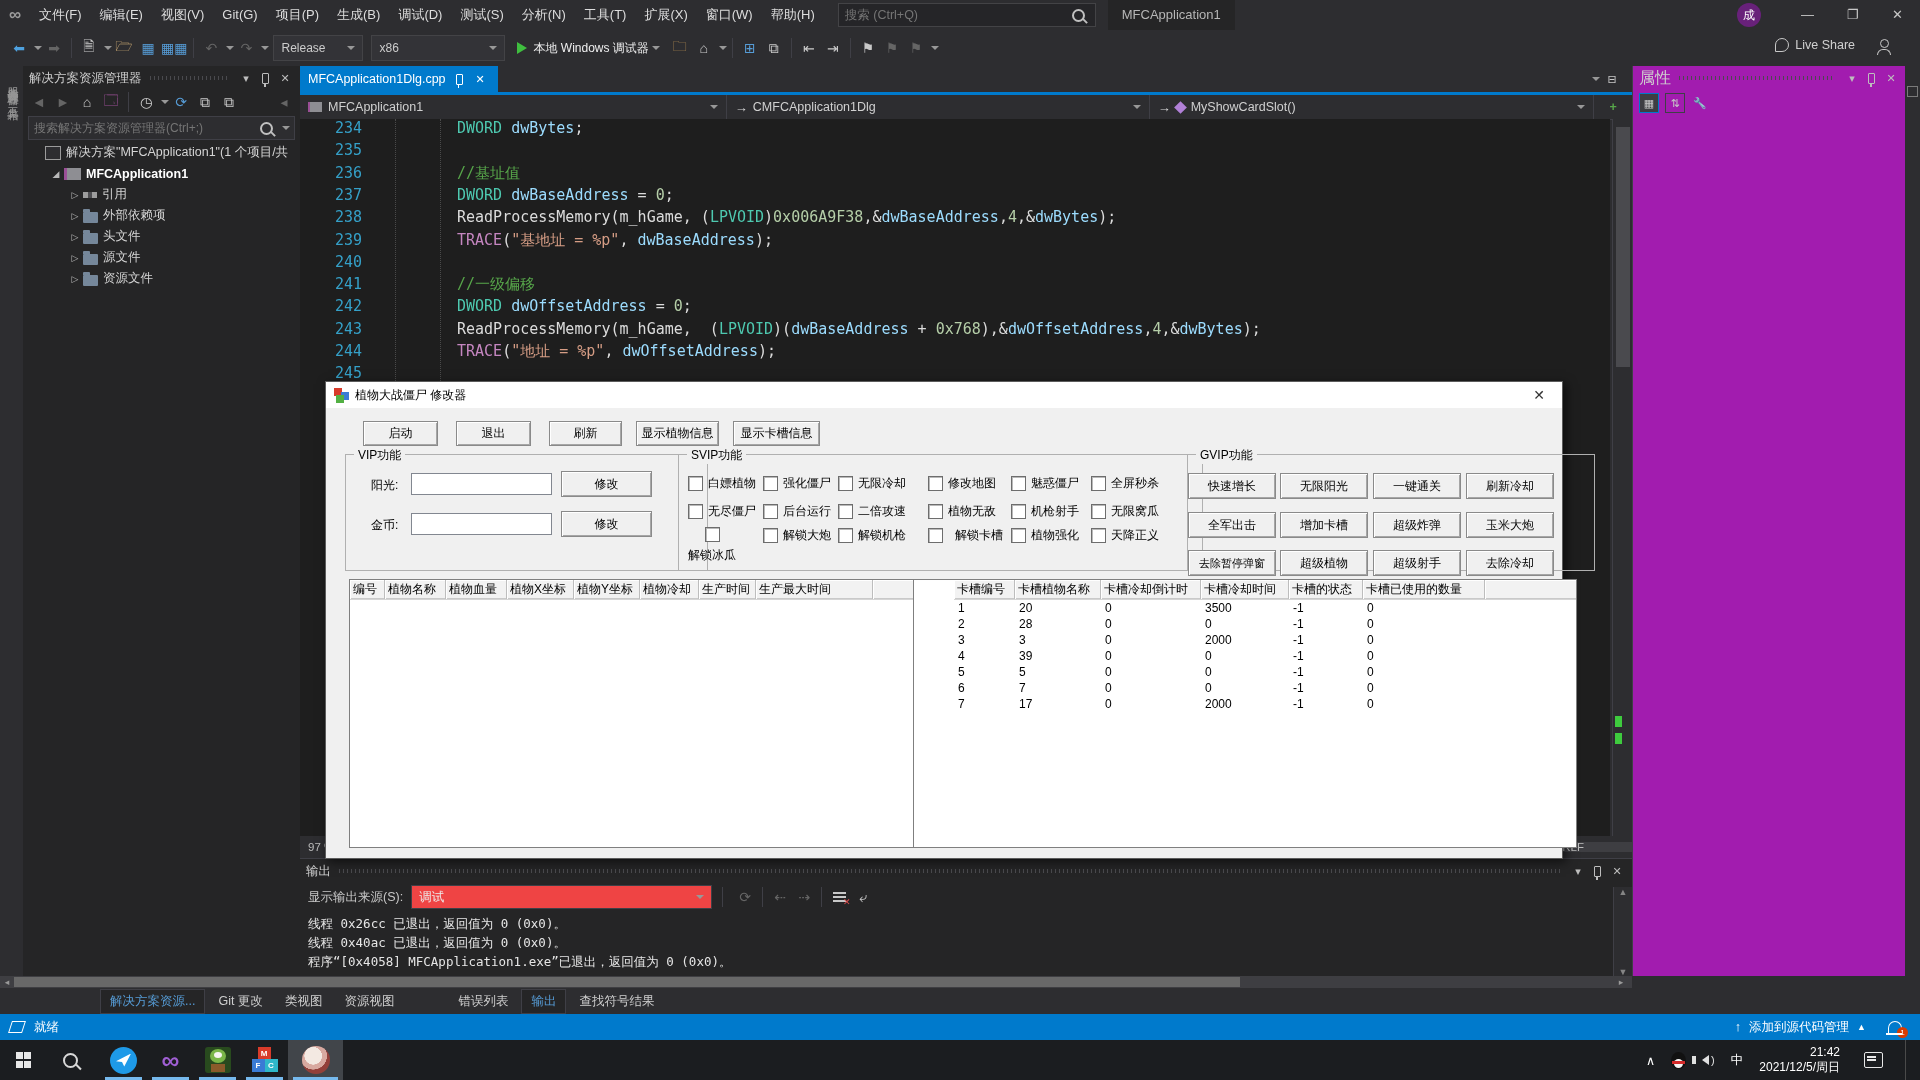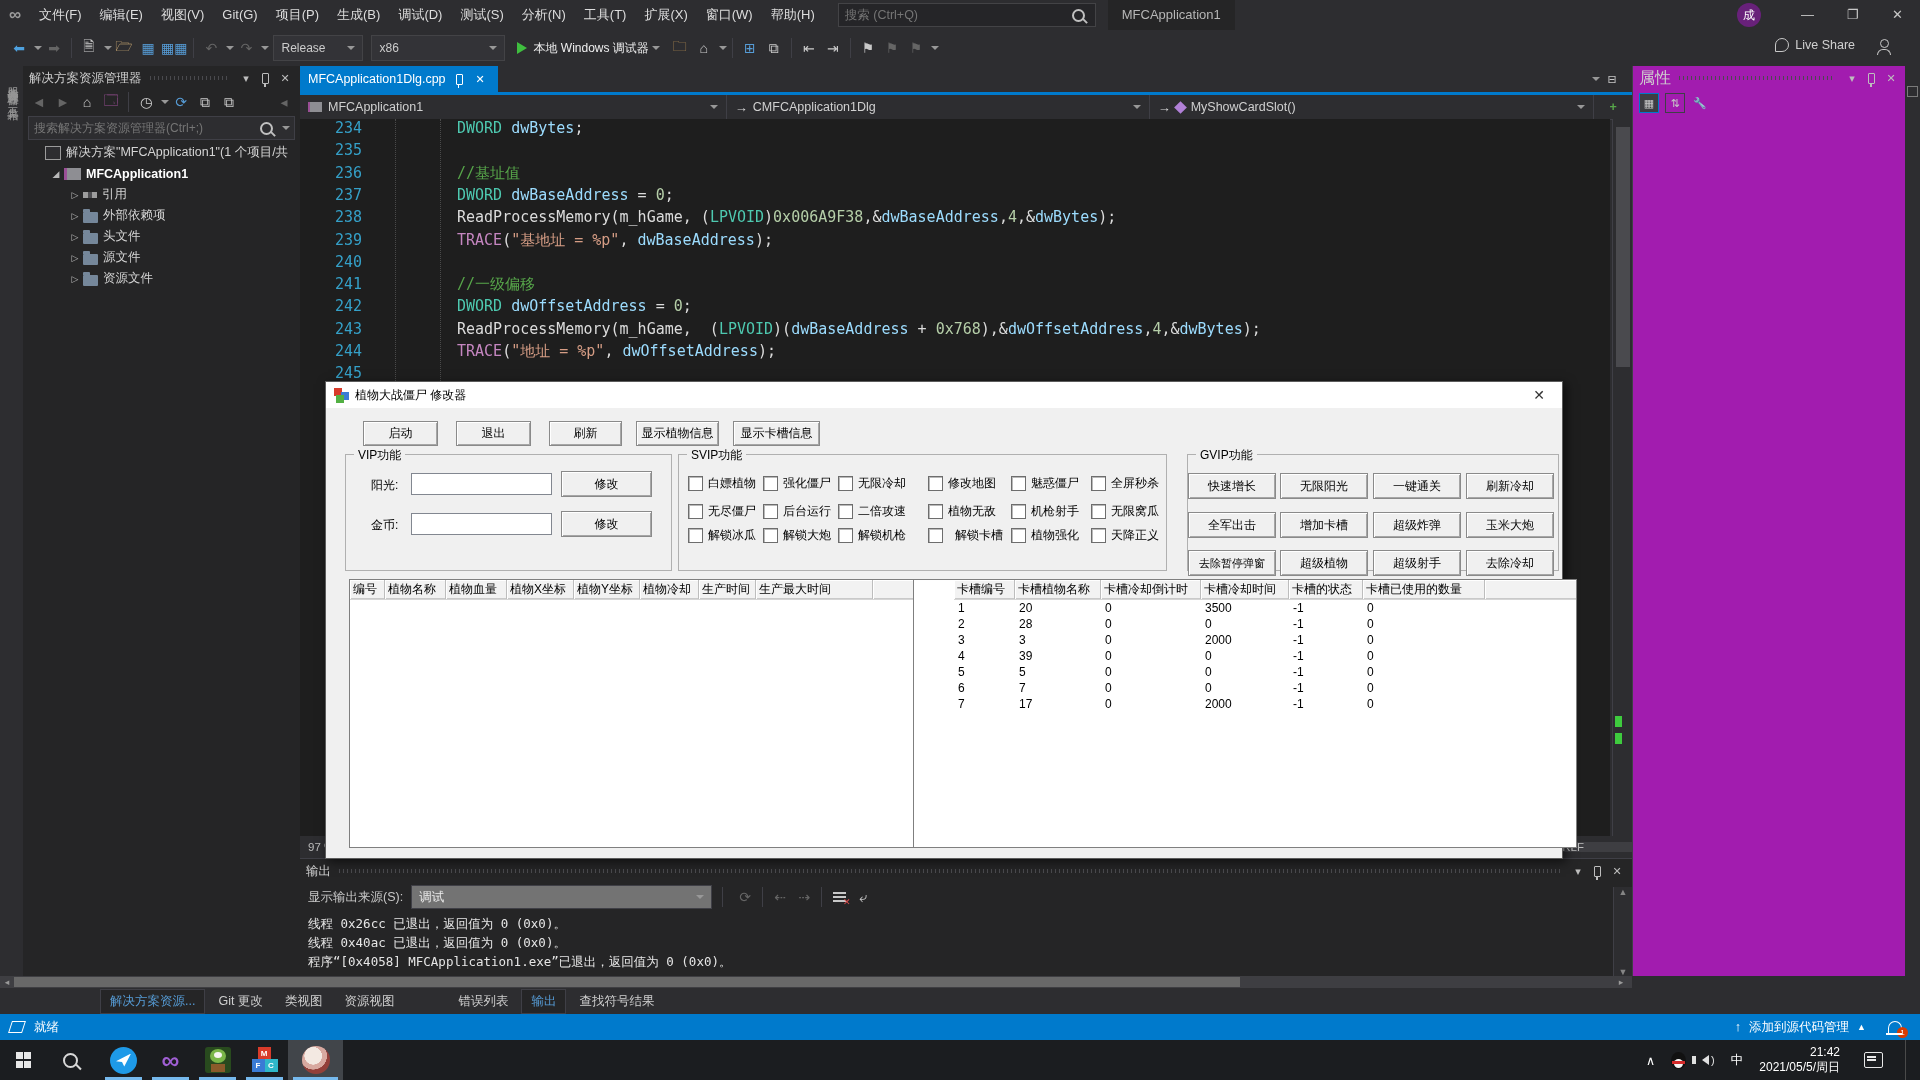--- a/index.html
+++ b/index.html
@@ -103,36 +103,36 @@
   .rs-ic{margin:20px auto 0;width:9px;height:9px;border:1.5px solid #7a7a7a;}
   
   #dlg{left:325px;top:381px;width:1236px;height:476px;background:#f0f0f0;border:1px solid #5c5c5c;
        box-shadow:3px 3px 10px rgba(0,0,0,.6);color:#000;font-size:12px;z-index:30;}
   #dlg-title{height:26px;background:#fff;display:flex;align-items:center;padding:0 8px;}
   .mfc-ic{width:15px;height:15px;position:relative;margin-right:6px;}
   .mfc-ic i{position:absolute;width:8px;height:8px;}
   #dlg-close{margin-left:auto;width:30px;text-align:center;font-size:14px;color:#333;}
   .btn3d{background:#f0f0f0;border:1px solid #8a8a8a;box-shadow:inset 1px 1px 0 #fff,inset -1px -1px 0 #a6a6a6;
          display:flex;align-items:center;justify-content:center;font-size:12px;color:#000;position:absolute;}
-  .gbox{position:absolute;border:1px solid #b0b0b0;}
+  .gbox{position:absolute;border:1px solid #b0b0b0;padding-left:36px;}
   .gbox .legend{position:absolute;top:-8px;left:8px;background:#f0f0f0;padding:0 4px;font-size:12px;}
   .win-input{position:absolute;background:#fff;border:1px solid #828790;}
   .win-input input{width:100%;height:100%;border:0;outline:0;background:transparent;font-family:inherit;font-size:12px;}
   .cb-item{display:flex;align-items:center;gap:5px;position:absolute;white-space:nowrap;}
   .cb-box{width:13px;height:13px;background:#fff;border:1px solid #6d6d6d;box-shadow:inset 1px 1px 0 #b9b9b9;flex:none;}
   .lv{position:absolute;background:#fff;border:1px solid #7f7f7f;overflow:hidden;}
   .lv-head{display:flex;height:19px;border-bottom:1px solid #d5d5d5;}
   .lv-h{background:#f2f2f2;border-right:1px solid #bdbdbd;box-shadow:inset 1px 1px 0 #fff,inset 0 -1px 0 #c9c9c9;
         font-size:12px;display:flex;align-items:center;padding-left:3px;white-space:nowrap;overflow:hidden;flex:none;}
   .lv-row{display:flex;height:16px;font-size:12px;align-items:center;}
   .lv-c{flex:none;padding-left:4px;white-space:nowrap;overflow:hidden;}
   
   #out{left:300px;top:858px;width:1332px;height:118px;background:#252526;border-top:1px solid #3f3f46;font-size:12.5px;}
   #out-tools{height:28px;display:flex;align-items:center;padding:0 8px;color:#c8c8c8;}
-  #out-combo{width:285px;height:22px;background:#737373;border:1px solid #3f3f46;display:flex;align-items:center;
+  #out-combo{width:285px;height:22px;background:#ef4444;border:1px solid #3f3f46;display:flex;align-items:center;
              padding:0 7px;margin-left:8px;color:#eee;}
   #out-text{padding:3px 0 0 8px;font-family:"DejaVu Sans Mono",monospace;font-size:12.5px;color:#e6e6e6;line-height:19px;}
   #out-vscroll{position:absolute;right:0;top:28px;width:18px;height:90px;background:#2d2d30;border-left:1px solid #3f3f46;
                display:flex;flex-direction:column;justify-content:space-between;align-items:center;color:#858585;font-size:9px;}
   .clear-ic{position:relative;width:13px;height:11px;background:repeating-linear-gradient(#c8c8c8 0 2px,transparent 2px 4px);}
   .clear-ic::after{content:"✕";position:absolute;right:-5px;bottom:-4px;color:#e05050;font-size:9px;}
   
   #hscrollrow{left:0;top:976px;width:1632px;height:12px;background:#3e3e42;}
   #hscrollrow .harrow{position:absolute;top:0;width:14px;height:12px;color:#999;font-size:9px;text-align:center;line-height:12px;}
   #hthumb{position:absolute;left:14px;top:1px;width:1226px;height:10px;background:#686868;}
@@ -511,21 +511,21 @@
             <span>植物无敌</span>
           </div>
           <div class="cb-item" style="left: 332px; top: 48px;">
             <span class="cb-box"></span>
             <span>机枪射手</span>
           </div>
           <div class="cb-item" style="left: 412px; top: 48px;">
             <span class="cb-box"></span>
             <span>无限窝瓜</span>
           </div>
-          <div class="cb-item" style="left: 9px; top: 72px;">
+          <div class="cb-item" style="left: 9px; top: 72px; flex-direction: column;">
             <span class="cb-box"></span>
             <span>解锁冰瓜</span>
           </div>
           <div class="cb-item" style="left: 84px; top: 72px;">
             <span class="cb-box"></span>
             <span>解锁大炮</span>
           </div>
           <div class="cb-item" style="left: 159px; top: 72px;">
             <span class="cb-box"></span>
             <span>解锁机枪</span>
@@ -717,20 +717,20 @@
     <div id="tb-sys">
       <span>∧</span>
       <span class="peng"></span>
       <span style="display:flex;align-items:center;">
         <span class="spk"></span>
           <span class="spk-wave">)</span>
       </span>
       <span>中</span>
       <div id="clock">
         <div>21:42</div>
-        <div>2021/05/5/周日</div>
+        <div>2021/12/5/周日</div>
       </div>
       <span class="notif-ic"></span>
       <span class="edge-sliver"></span>
     </div>
   </div>
 
 </div>
 
 </body></html>

